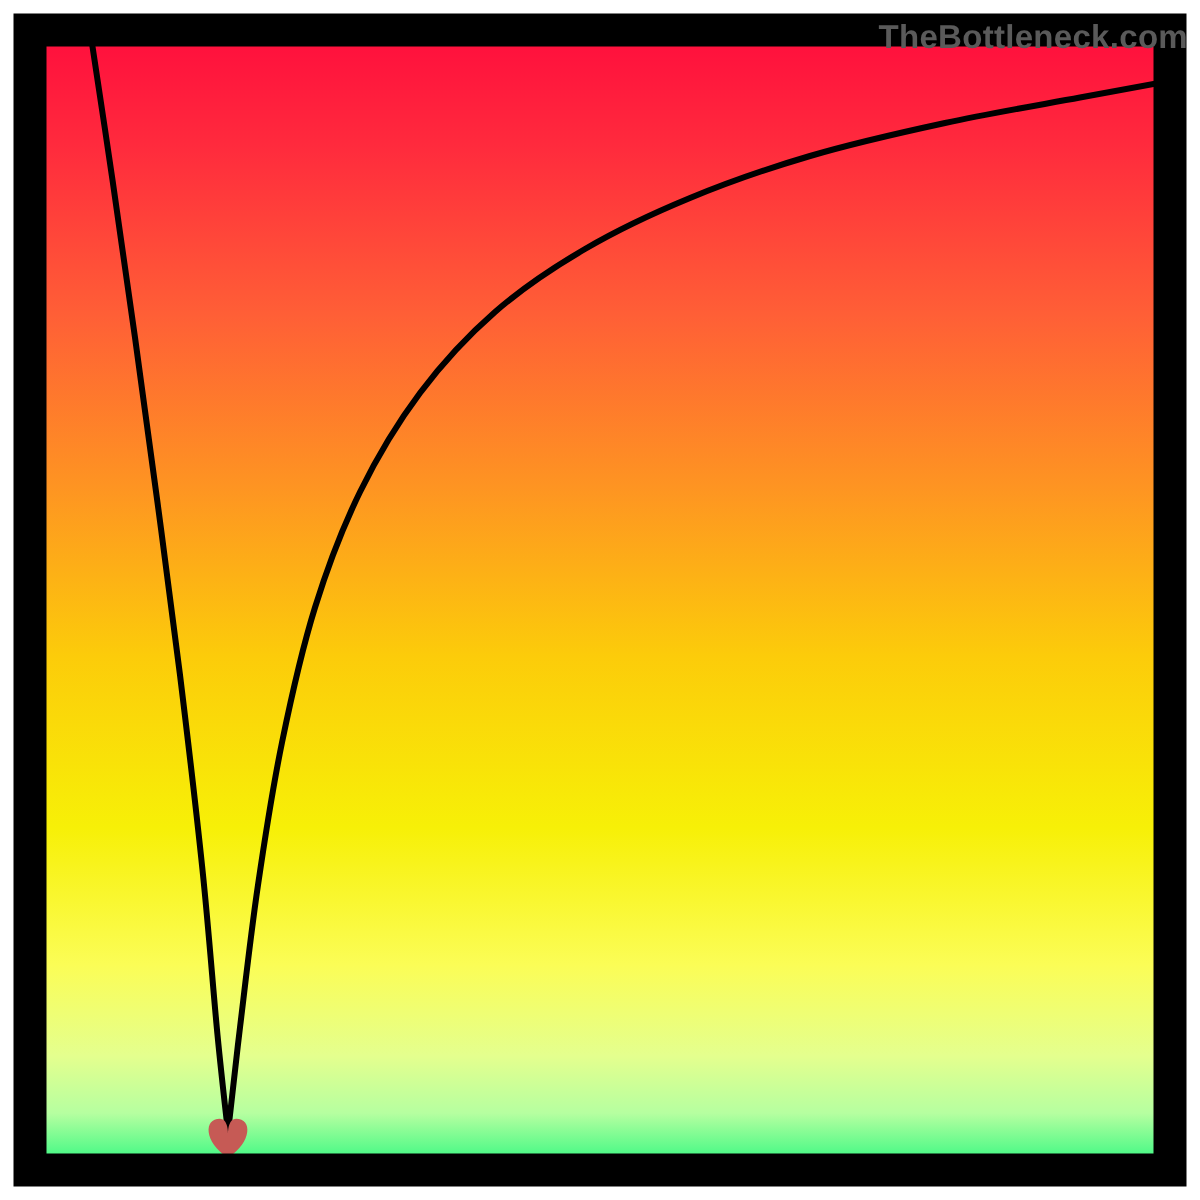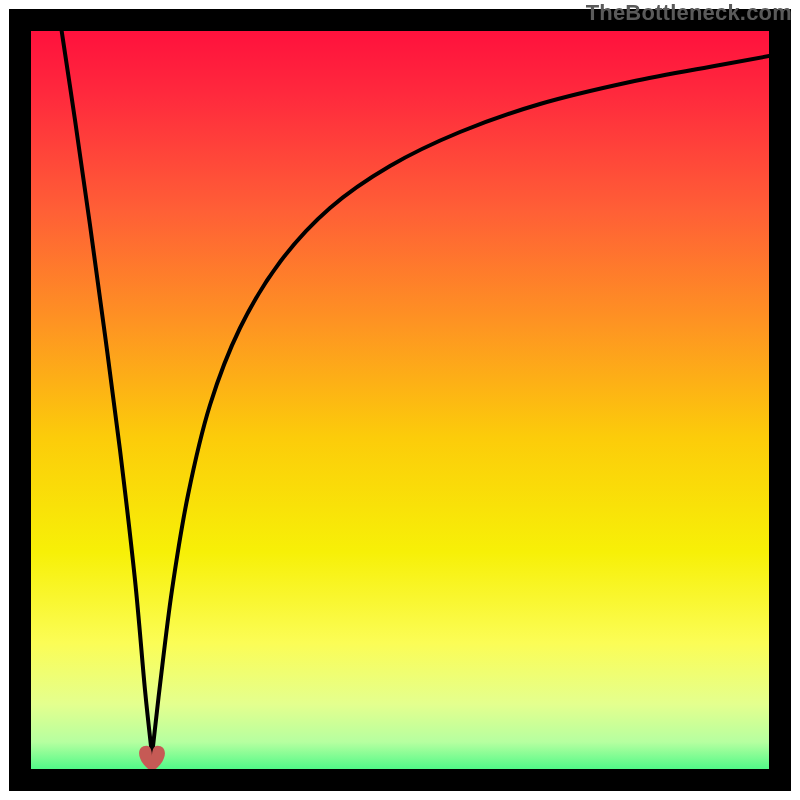--- a/index.html
+++ b/index.html
@@ -11,21 +11,21 @@
     overflow: hidden;
     font-family: Arial, Helvetica, sans-serif;
   }
   .stage {
     position: relative;
     width: 800px;
     height: 800px;
   }
   .watermark {
     position: absolute;
-    top: 0;
+    top: 12px;
     right: 8px;
     font-size: 22px;
     font-weight: bold;
     color: #5a5a5a;
     letter-spacing: 0.2px;
     z-index: 10;
     user-select: none;
   }
   svg.chart {
     position: absolute;

